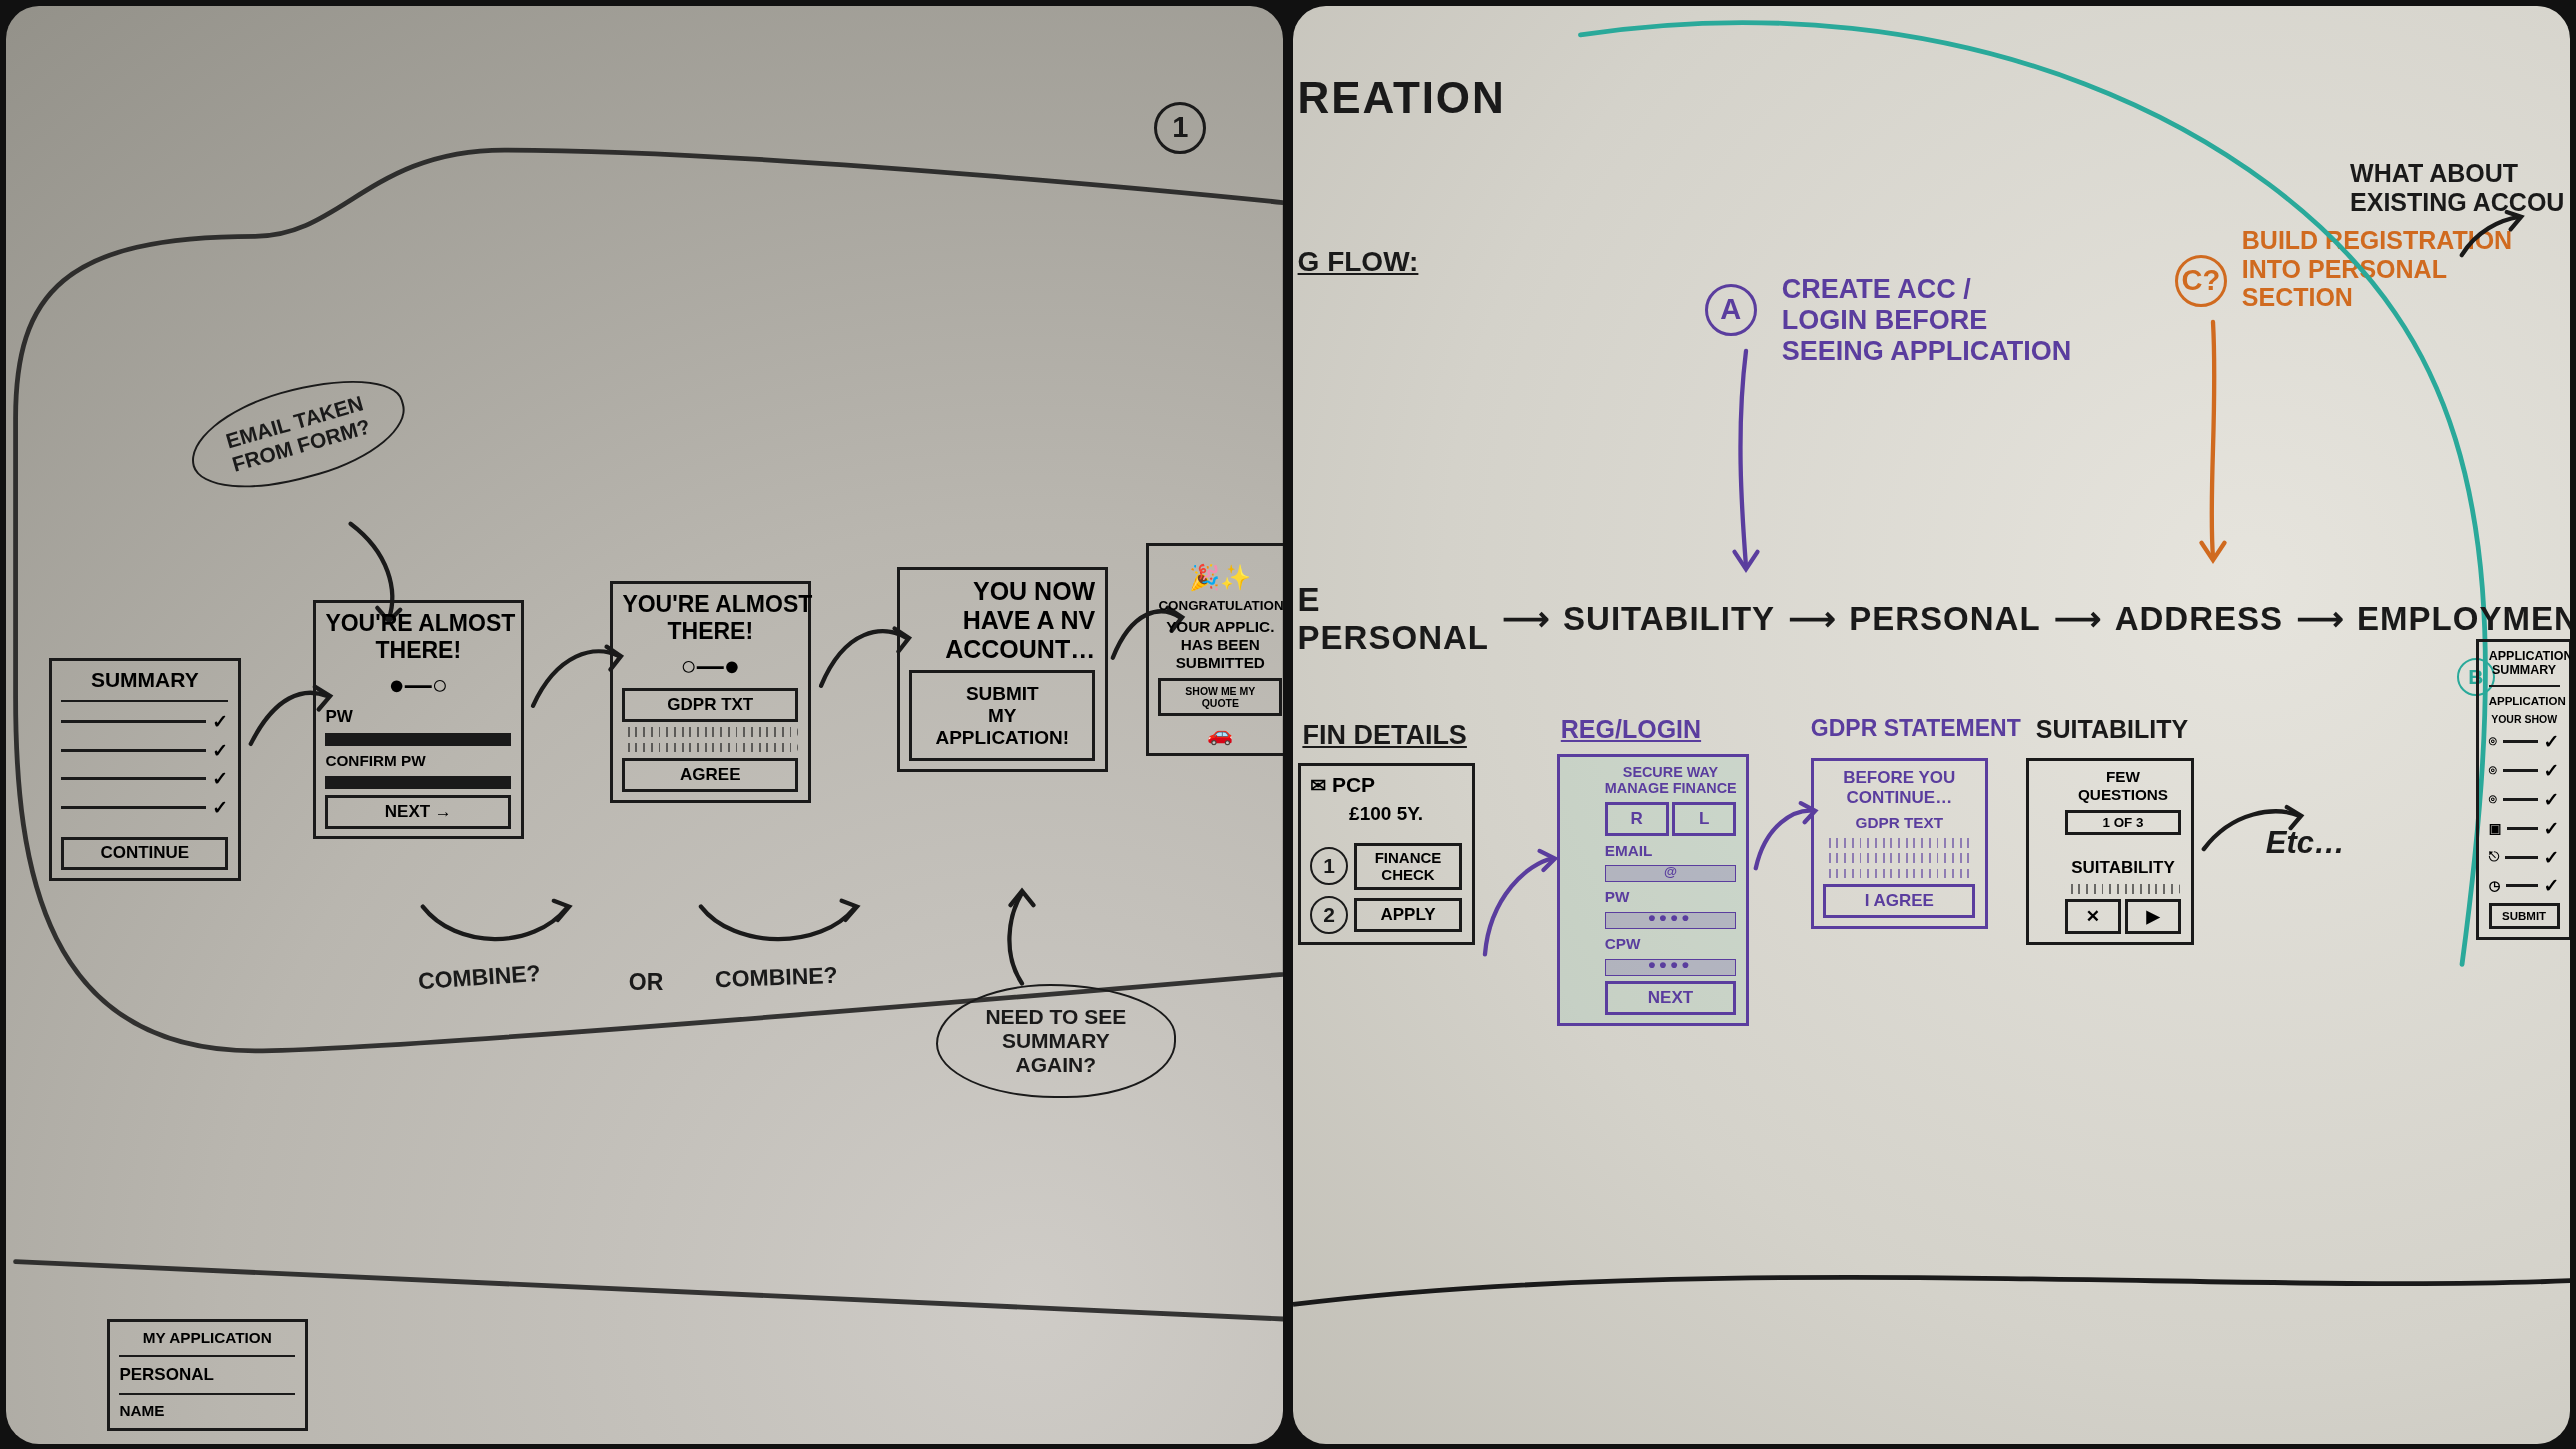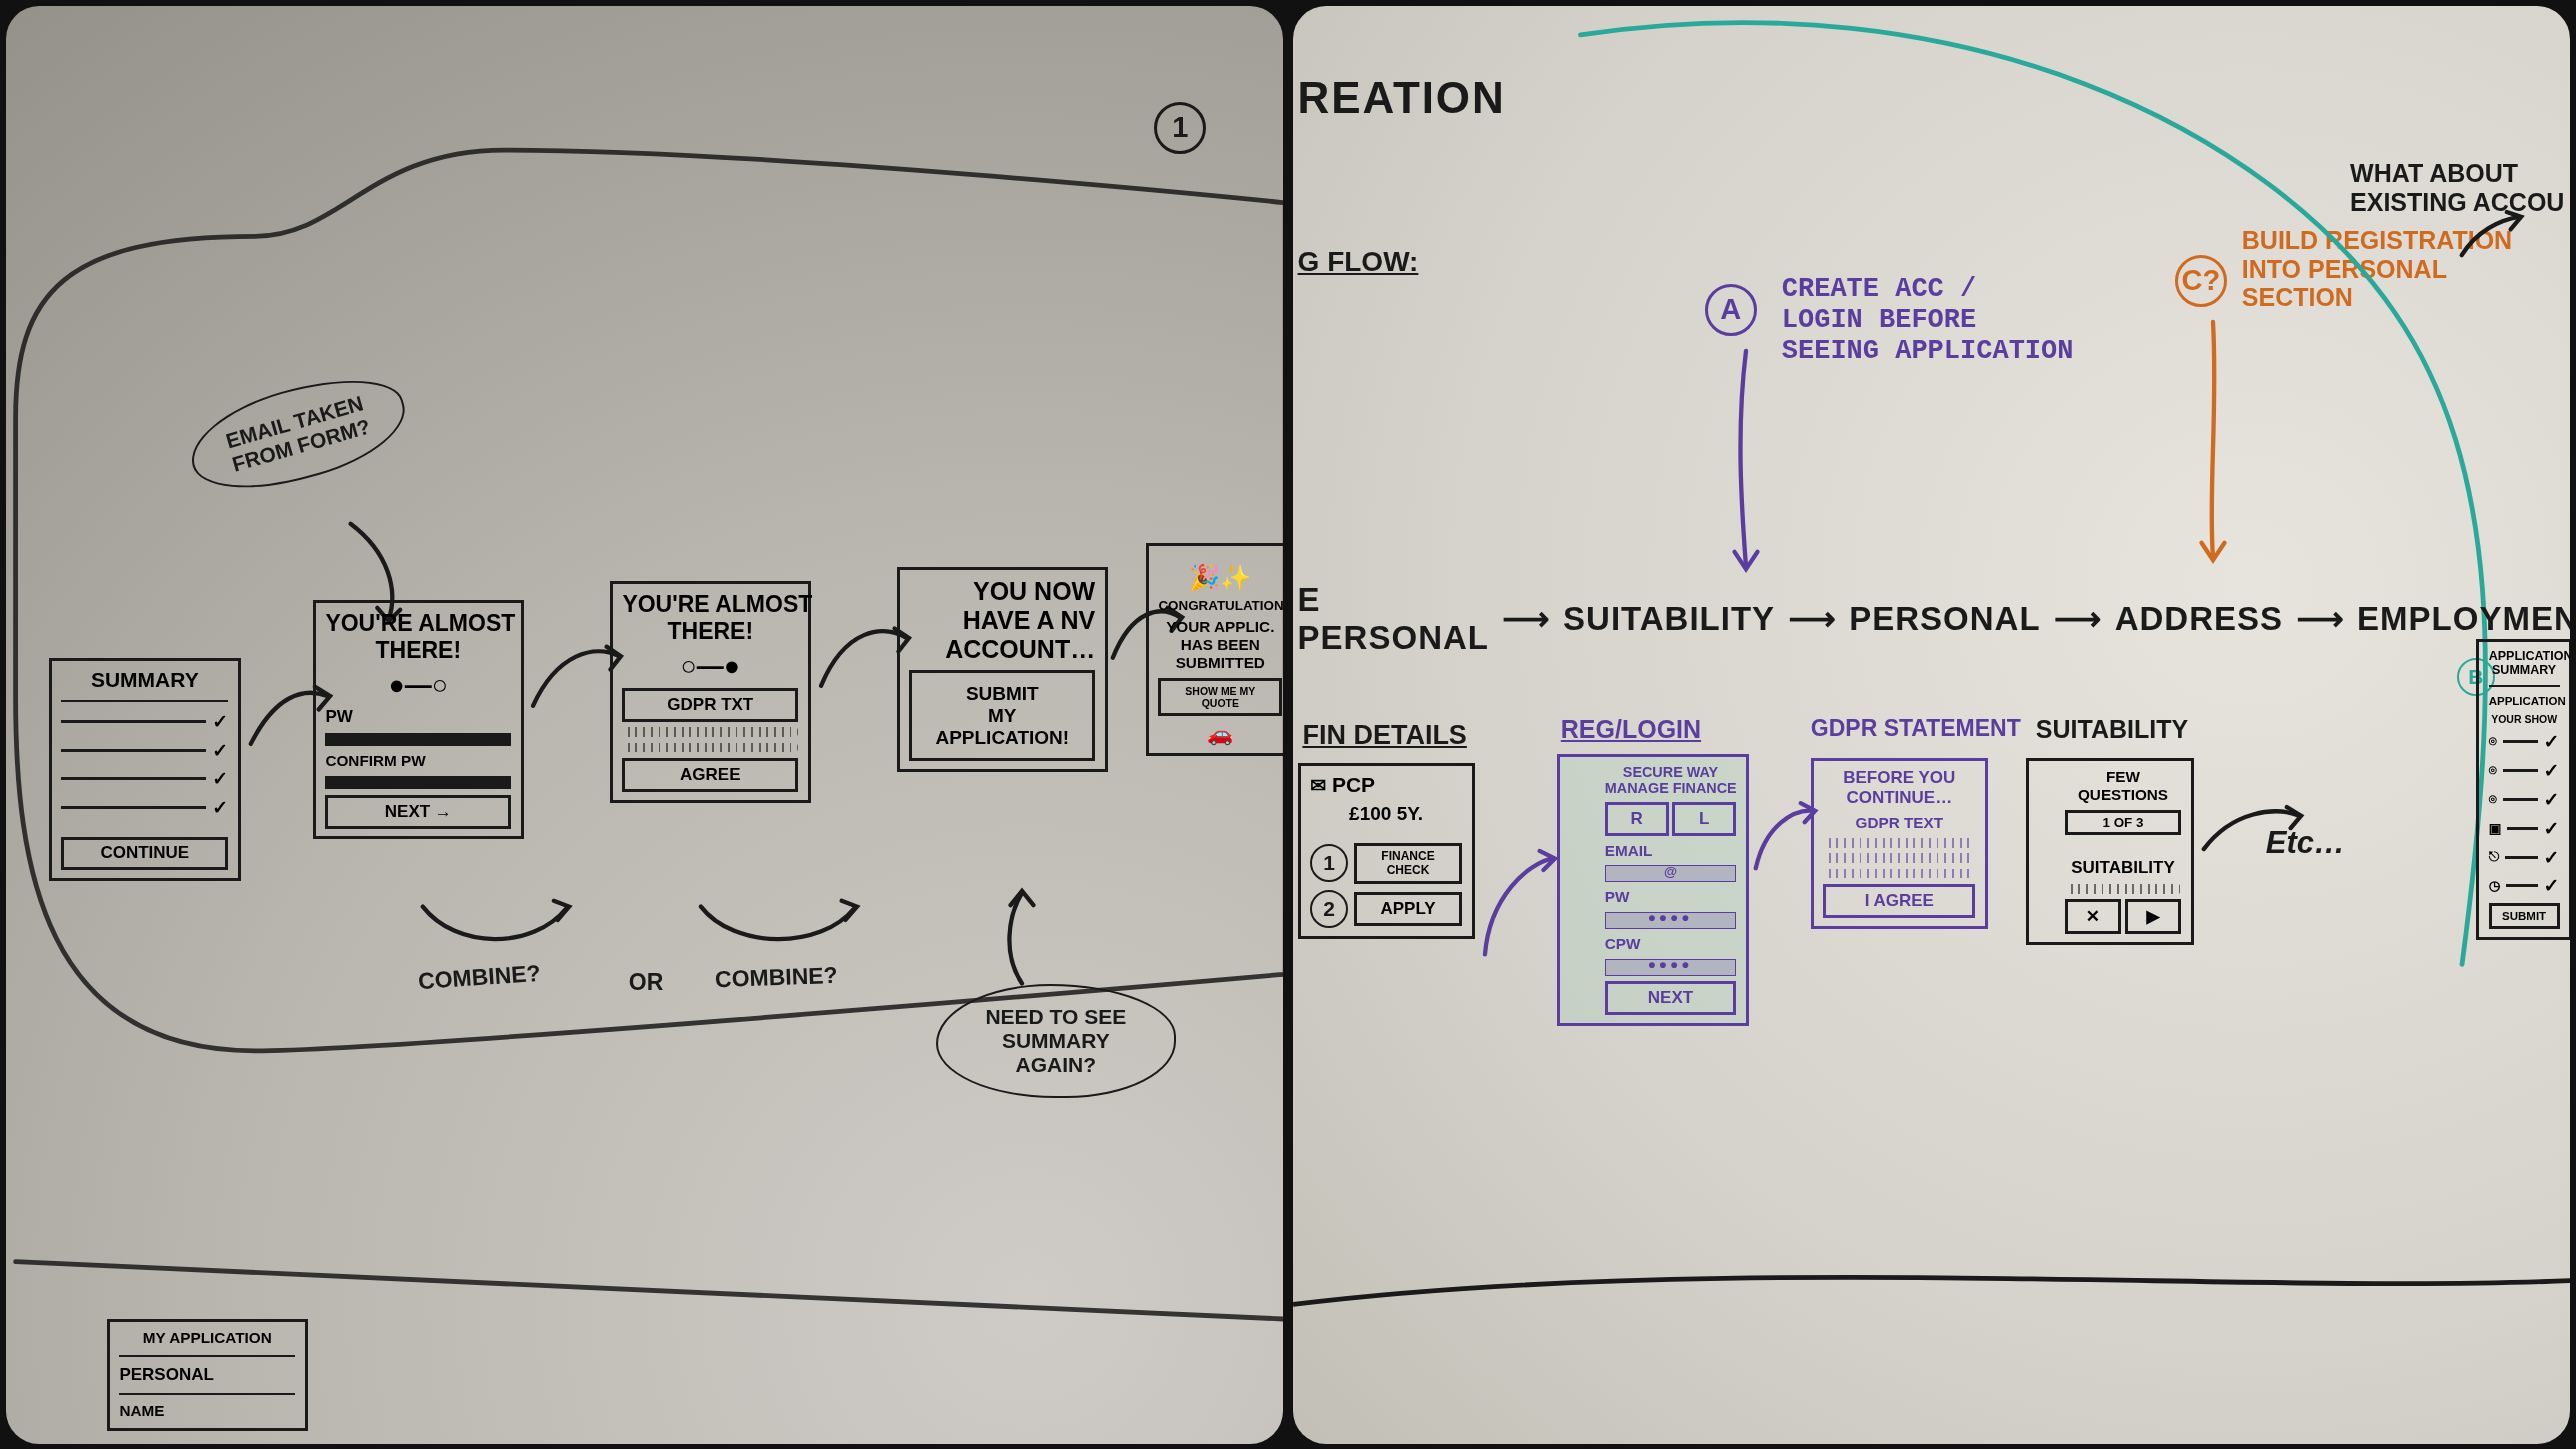--- a/index.html
+++ b/index.html
@@ -264,21 +264,21 @@
 <div id="right-panel" class="panel">
 
   <div class="abs handtext ink" style="left:4.8px; top:67px; font-size:44px; letter-spacing:1.9px;">REATION</div>
   <div class="abs handtext ink" style="left:4.8px; top:240px; font-size:28px; text-decoration:underline;">G FLOW:</div>
 
   <div class="abs purple" style="left:412px; top:278px;">
     <span class="circled" style="border-color:#5a3d9e;">
       <span>A</span>
     </span>
   </div>
-  <div class="abs handtext purple" style="left:489px; top:268px; font-size:27px;font-family:Liberation Mono, monospace;">CREATE ACC /
+  <div class="abs handtext purple" style="left:489px; top:268px; font-size:27px;">CREATE ACC /
 LOGIN BEFORE
 SEEING APPLICATION</div>
   <svg class="arrow purple abs" style="left:429px; top:345px;" width="48" height="220" viewBox="0 0 50 230">
     <path d="M25,0 C15,80 20,160 25,225"></path>
       <path class="head" d="M13,210 L25,228 L37,210"></path>
   </svg>
 
   <div class="abs orange" style="left:882px; top:249px;">
     <span class="circled" style="border-color:#d06a1f;">
       <span>C?</span>
@@ -334,21 +334,21 @@
 
   <div class="abs card" style="left:4.8px; top:757px; width:177px;">
     <div class="line-row">
        <span>✉</span>
        <span style="font-size:21px;">PCP</span>
     </div>
     <div style="font-size:19px;">£100  5Y.</div>
     <div style="height:5.8px"></div>
     <div class="line-row">
       <span class="circled small ink">1</span>
-      <span class="btn" style="flex:1; font-size:12px; white-space:pre;">FINANCE
+      <span class="btn" style="flex:1; font-size:15px; white-space:pre;">FINANCE
 CHECK</span>
     </div>
     <div class="line-row">
       <span class="circled small ink">2</span>
       <span class="btn" style="flex:1; font-size:17px;">APPLY</span>
     </div>
   </div>
 
   <svg class="arrow purple abs" style="left:187px; top:843px;" width="77" height="115" viewBox="0 0 80 120">
     <path d="M5,110 C10,50 50,15 75,10"></path>

